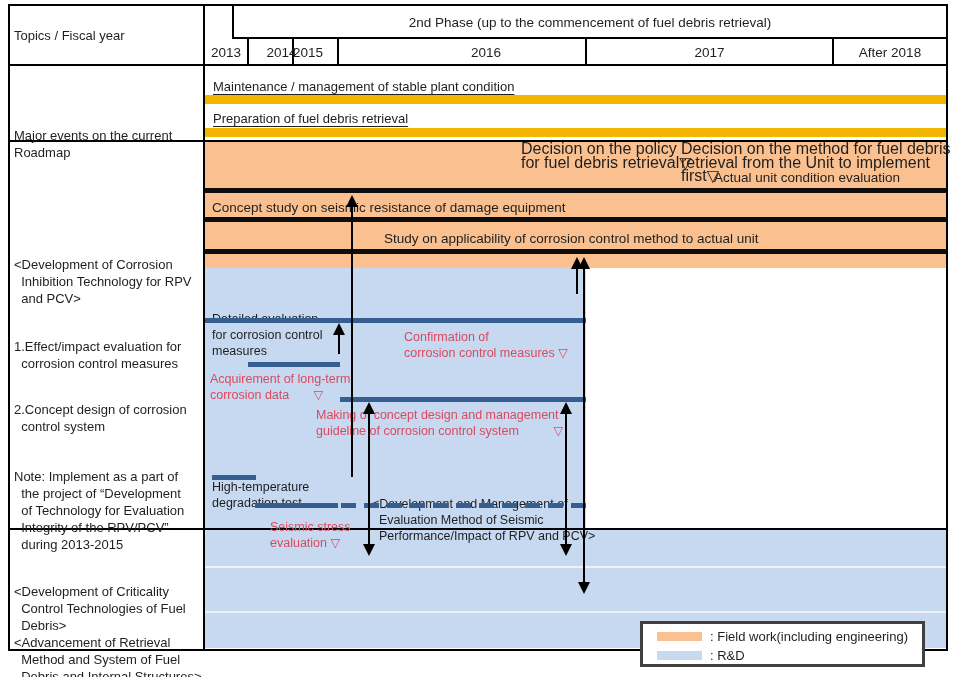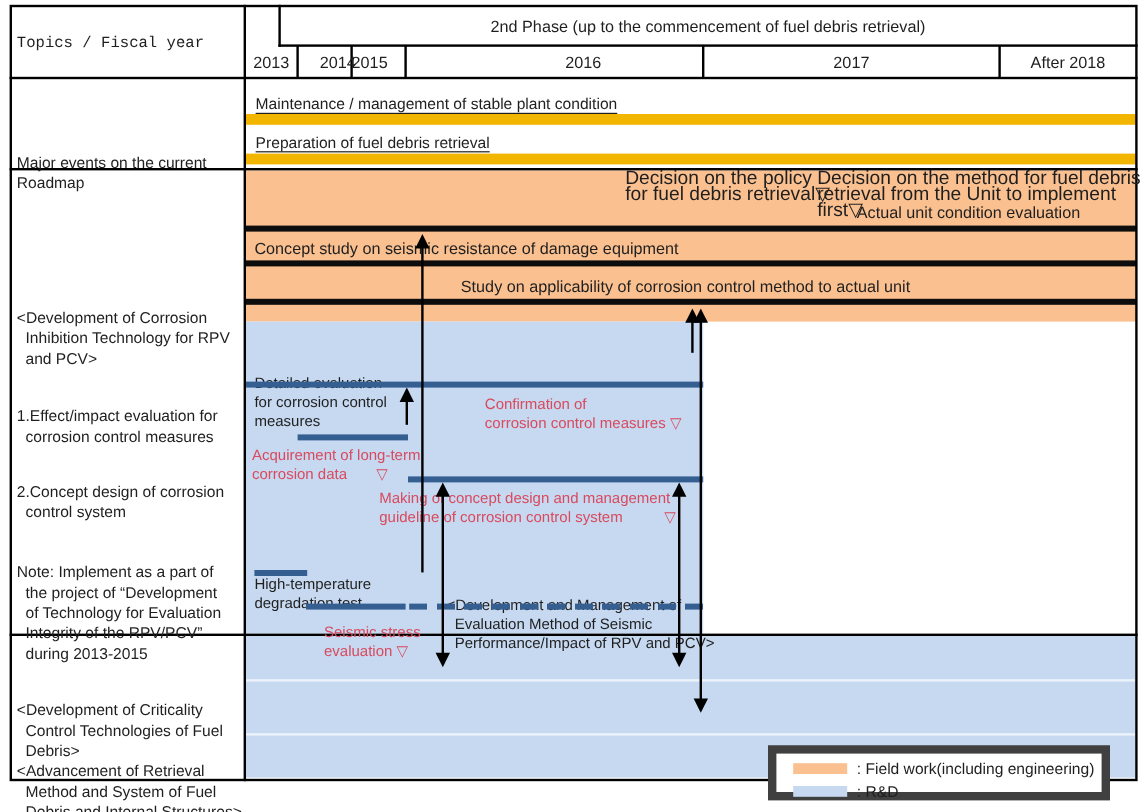--- a/index.html
+++ b/index.html
@@ -28,21 +28,21 @@
   .kbar{position:absolute;height:5px;background:var(--bar_black);}
   .rbar{position:absolute;height:5px;background:var(--dark_blue);}
   .rbar-dash{position:absolute;height:5px;
     background:repeating-linear-gradient(90deg,var(--dark_blue) 0 15px,transparent 15px 23px);}
   .sep{position:absolute;height:2px;background:#edf2fa;}
   .arrow{position:absolute;width:12px;}
   .aline{position:absolute;left:5px;width:2px;background:#000;}
   .ah{position:absolute;left:0;width:0;height:0;}
   .ah.up{top:0;border-left:6px solid transparent;border-right:6px solid transparent;border-bottom:12px solid #000;}
   .ah.down{bottom:0;border-left:6px solid transparent;border-right:6px solid transparent;border-top:12px solid #000;}
-  #legend{position:absolute;left:640px;top:621px;width:285px;height:46px;background:#fff;border:7px solid #404040;box-sizing:border-box;}
+  #legend{position:absolute;left:640px;top:621px;width:285px;height:46px;background:#fff;border:3px solid #404040;box-sizing:border-box;}
   .leg-row{position:absolute;left:14px;display:flex;align-items:center;gap:8px;font-size:13px;}
   .swatch{display:inline-block;width:45px;height:9px;}
 </style>
 </head>
 <body>
 
 <div id="canvas">
 
   <div class="band orange" style="left:205px;top:142px;width:742px;height:126px;"></div>
   <div class="band lblue" style="left:205px;top:268px;width:381px;height:260px;"></div>
@@ -63,21 +63,21 @@
   <div class="abs line" style="left:232px;top:37px;width:716px;height:2px;"></div>
   <div class="abs line" style="left:8px;top:64px;width:940px;height:2px;"></div>
   <div class="abs line" style="left:8px;top:140px;width:940px;height:2px;"></div>
   <div class="abs line" style="left:8px;top:528px;width:940px;height:2px;"></div>
   <div class="abs line" style="left:247px;top:38px;width:2px;height:27px;"></div>
   <div class="abs line" style="left:292px;top:38px;width:2px;height:27px;"></div>
   <div class="abs line" style="left:337px;top:38px;width:2px;height:27px;"></div>
   <div class="abs line" style="left:585px;top:38px;width:2px;height:27px;"></div>
   <div class="abs line" style="left:832px;top:38px;width:2px;height:27px;"></div>
 
-  <div class="abs t13" style="left:14px;top:27px;font-family:Liberation Mono, monospace;">Topics / Fiscal year</div>
+  <div class="abs t13" style="left:14px;top:27px;">Topics / Fiscal year</div>
   <div class="abs t135 ctr" style="left:233px;top:14px;width:714px;">2nd Phase (up to the commencement of fuel debris retrieval)</div>
   <div class="abs t135 ctr" style="left:204px;top:44px;width:44px;">2013</div>
   <div class="abs t135 ctr" style="left:259px;top:44px;width:45px;">2014</div>
   <div class="abs t135 ctr" style="left:293px;top:44px;width:24px;">2015</div>
   <div class="abs t135 ctr" style="left:338px;top:44px;width:296px;">2016</div>
   <div class="abs t135 ctr" style="left:586px;top:44px;width:247px;">2017</div>
   <div class="abs t135 ctr" style="left:833px;top:44px;width:114px;">After 2018</div>
 
   <div class="abs t13 pre" style="left:14px;top:88px;">Major events on the current
 Roadmap</div>

